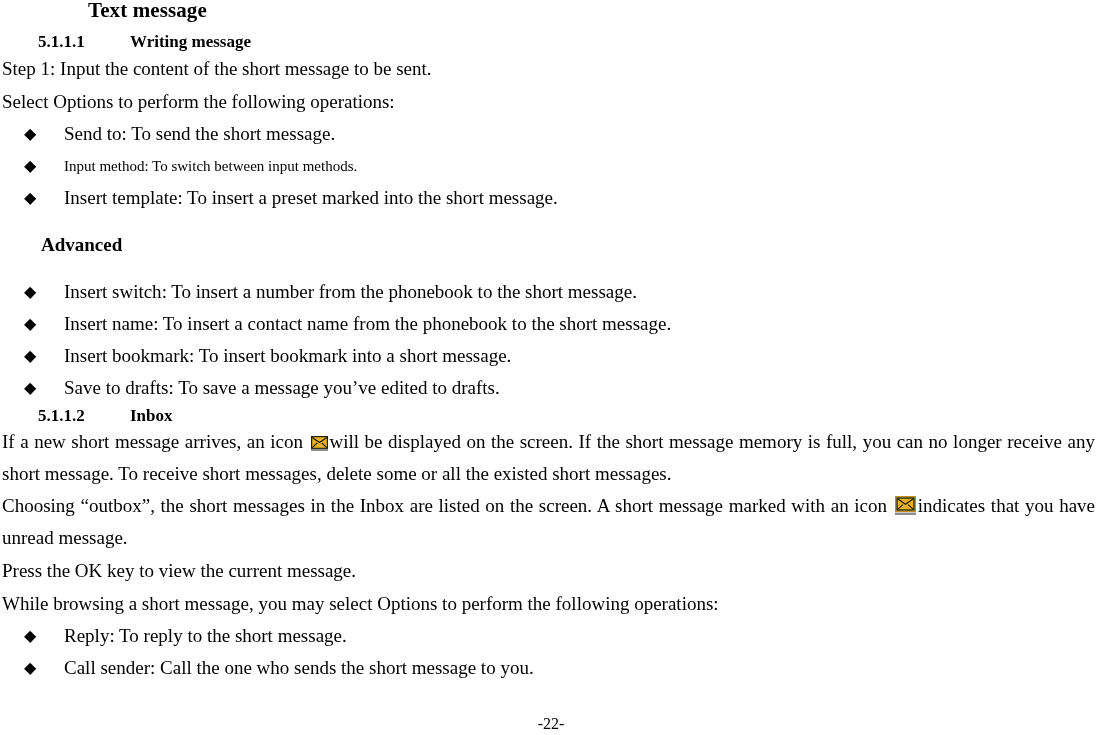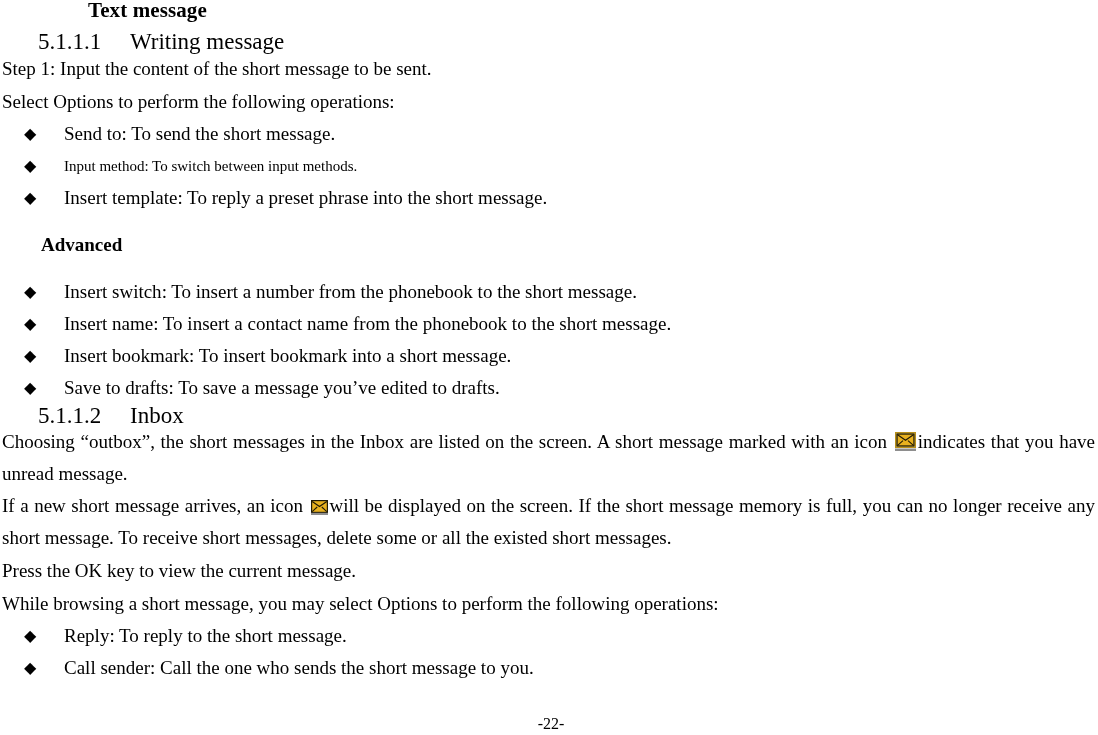--- a/index.html
+++ b/index.html
@@ -29,22 +29,22 @@
     font-size: 21px;
     font-weight: bold;
     line-height: 20px;
     margin: 0 0 0 86px;
     padding-top: 0;
     height: 22px;
     letter-spacing: .1px;
   }
 
   .sub-heading {
-    font-size: 23px;
-    font-weight: normal;
+    font-size: 17px;
+    font-weight: bold;
     line-height: 20px;
     margin: 10px 0 0 0;
     padding-left: 36px;
     display: block;
     white-space: nowrap;
   }
   .sub-heading .num {
     display: inline-block;
     width: 92px;
   }
@@ -139,21 +139,21 @@
 
   <p class="bullet">
     <span class="marker">◆</span><b>Send to</b><span>: To send the short message.</span>
   </p>
 
   <p class="bullet small">
     <span class="marker">◆</span><b>Input method</b><span>: To switch between input methods.</span>
   </p>
 
   <p class="bullet">
-    <span class="marker">◆</span><b>Insert template</b><span>: To reply a preset phrase into the short message.</span>
+    <span class="marker">◆</span><b>Insert template</b><span>: To insert a preset marked into the short message.</span>
   </p>
 
   <p class="inline-heading">Advanced</p>
 
   <p class="bullet">
     <span class="marker">◆</span><b>Insert switch</b><span>: To insert a number from the phonebook to the short message.</span>
   </p>
 
   <p class="bullet">
     <span class="marker">◆</span><b>Insert name</b><span>: To insert a contact name from the phonebook to the short message.</span>
@@ -163,37 +163,37 @@
     <span class="marker">◆</span><b>Insert bookmark:</b><span> To insert bookmark into a short message.</span>
   </p>
 
   <p class="bullet">
     <span class="marker">◆</span><b>Save to draft</b><span>s: To save a message you’ve edited to drafts.</span>
   </p>
 
   <div class="sub-heading" style="margin-top:2px;">
     <span class="num">5.1.1.2</span><span class="ttl">Inbox</span>
   </div>
+
+  <p class="para justify"><span>If a new short message arrives, an icon </span><span class="env env-sm"><svg viewBox="0 0 17 15" width="17" height="15" aria-hidden="true">
+          <rect x="0.5" y="0.5" width="16" height="12" fill="#e8b11f" stroke="#201a06" stroke-width="1.4"></rect>
+          <path d="M1.2 1.6 L8.5 6.6 L15.8 1.6" fill="none" stroke="#201a06" stroke-width="1.2"></path>
+          <path d="M1.2 11.6 L6.2 7.0 M15.8 11.6 L10.8 7.0" fill="none" stroke="#201a06" stroke-width="1.1"></path>
+          <rect x="0" y="12.8" width="17" height="2.2" fill="#8e8e8e"></rect>
+        </svg></span><span>will be displayed on the screen. If the short message memory is full, you can no longer receive any short message. To receive short messages, delete some or all the existed short messages.</span></p>
 
   <p class="para justify"><span>Choosing “outbox”, the short messages in the Inbox are listed on the screen. A short message marked with an icon </span><span class="env env-md"><svg viewBox="0 0 21 19" width="21" height="19" aria-hidden="true">
           <rect x="0.5" y="0.5" width="20" height="15" fill="#f6d65e" stroke="#b9901a" stroke-width="1"></rect>
           <rect x="2" y="2" width="17" height="12" fill="#e8b11f" stroke="#201a06" stroke-width="1.3"></rect>
           <path d="M2.6 2.7 L10.5 8.2 L18.4 2.7" fill="none" stroke="#201a06" stroke-width="1.2"></path>
           <path d="M2.6 13.3 L8.0 8.6 M18.4 13.3 L13.0 8.6" fill="none" stroke="#201a06" stroke-width="1.1"></path>
           <rect x="0" y="16" width="21" height="3" fill="#8e8e8e"></rect>
           <rect x="0" y="16" width="21" height="1" fill="#c9c9c9"></rect>
         </svg></span><span>indicates that you have unread message.</span></p>
 
-  <p class="para justify"><span>If a new short message arrives, an icon </span><span class="env env-sm"><svg viewBox="0 0 17 15" width="17" height="15" aria-hidden="true">
-          <rect x="0.5" y="0.5" width="16" height="12" fill="#e8b11f" stroke="#201a06" stroke-width="1.4"></rect>
-          <path d="M1.2 1.6 L8.5 6.6 L15.8 1.6" fill="none" stroke="#201a06" stroke-width="1.2"></path>
-          <path d="M1.2 11.6 L6.2 7.0 M15.8 11.6 L10.8 7.0" fill="none" stroke="#201a06" stroke-width="1.1"></path>
-          <rect x="0" y="12.8" width="17" height="2.2" fill="#8e8e8e"></rect>
-        </svg></span><span>will be displayed on the screen. If the short message memory is full, you can no longer receive any short message. To receive short messages, delete some or all the existed short messages.</span></p>
-
   <p class="para"><span>Press the </span><b>OK</b><span> key to view the current message.</span></p>
 
   <p class="para"><span>While browsing a short message, you may select </span><b>Options</b><span> to perform the following operations:</span></p>
 
   <p class="bullet">
     <span class="marker">◆</span><b>Reply</b><span>: To reply to the short message.</span>
   </p>
 
   <p class="bullet">
     <span class="marker">◆</span><b>Call sender</b><span>: Call the one who sends the short message to you.</span>

